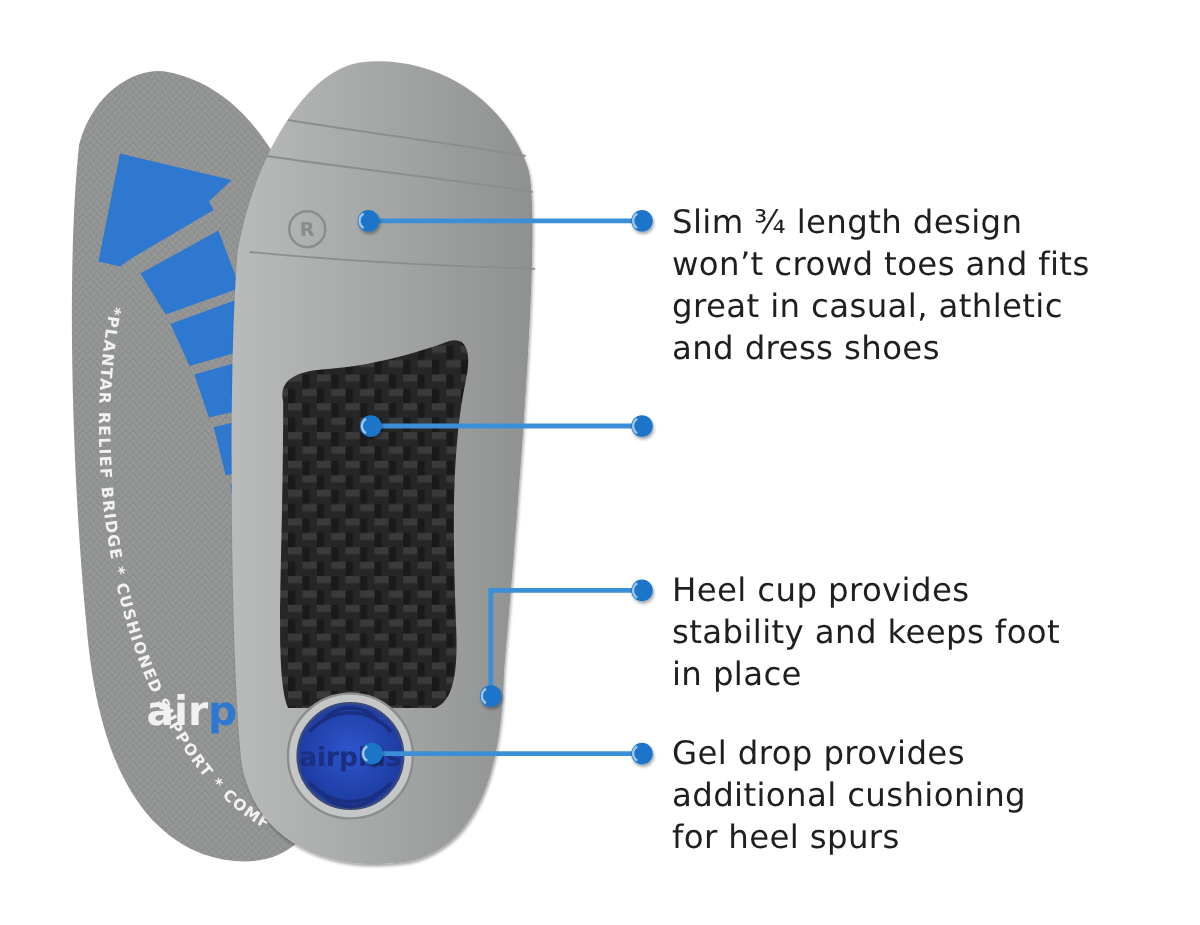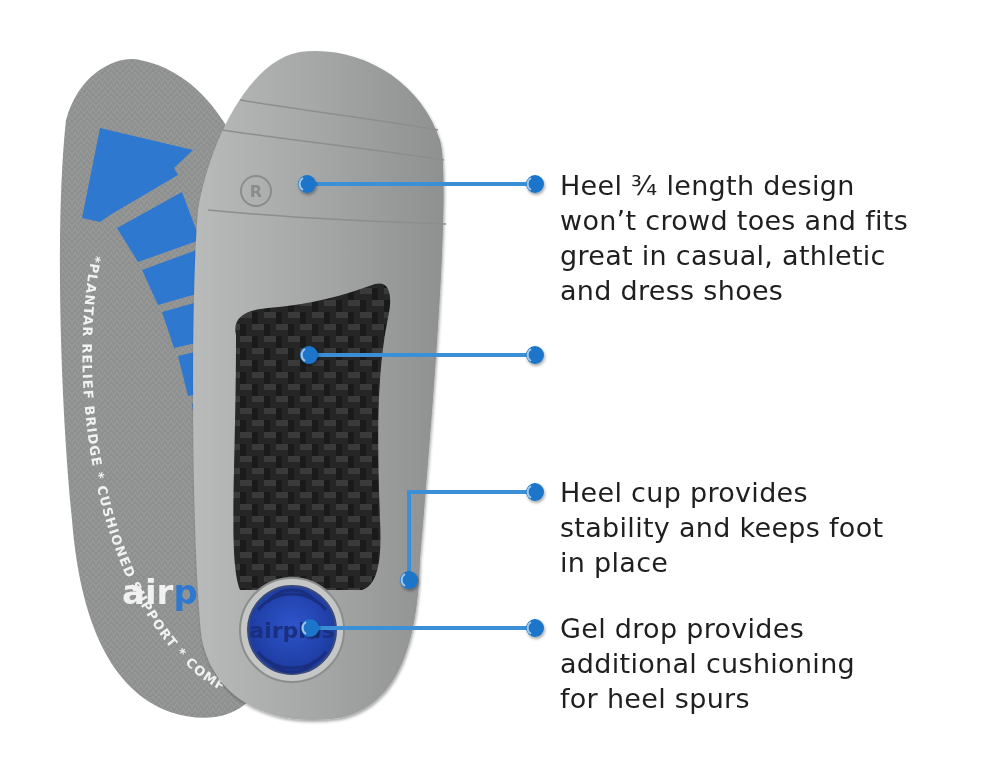--- a/index.html
+++ b/index.html
@@ -134,21 +134,21 @@
           <circle cx="310" cy="628" r="9" fill="#1a74c9"></circle>
           <path d="M306 622 A 7 7 0 0 0 306 634" stroke="#9ec6ea" stroke-width="2" fill="none"></path>
         </g>
       <g>
           <circle cx="535" cy="628" r="9" fill="#1a74c9"></circle>
           <path d="M531 622 A 7 7 0 0 0 531 634" stroke="#9ec6ea" stroke-width="2" fill="none"></path>
         </g>
     </g>
   </svg>
 
-  <div class="callout-text" style="top:168px;">Heel ¾ length design
+  <div class="callout-text" style="top:168px;">Slim ¾ length design
 won’t crowd toes and fits
 great in casual, athletic
 and dress shoes</div>
   <div class="callout-text" style="top:611px;">Gel drop provides
 additional cushioning
 for heel spurs</div>
   <div class="callout-text" style="top:475px;">Heel cup provides
 stability and keeps foot
 in place</div>
 

